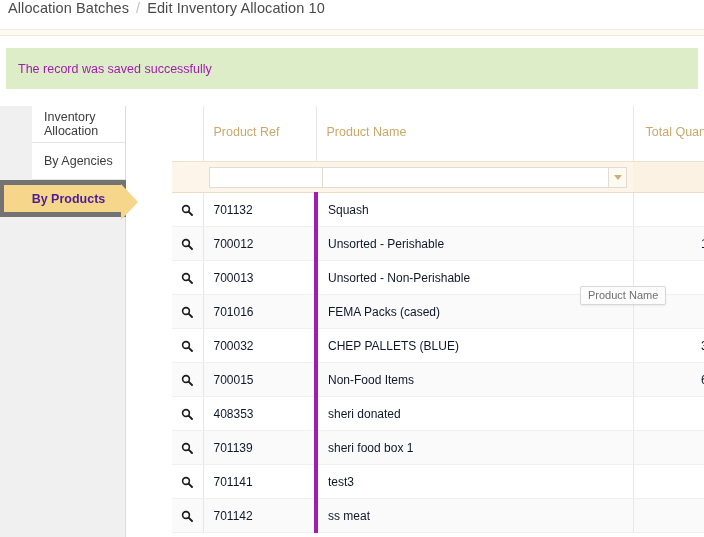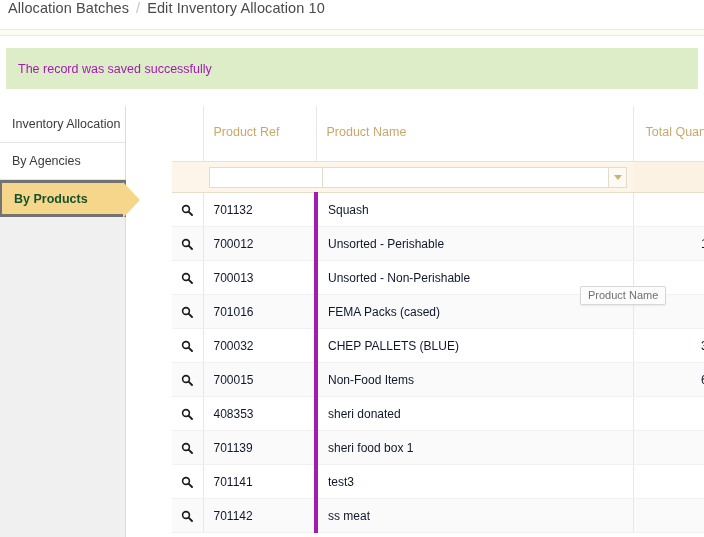--- a/index.html
+++ b/index.html
@@ -89,28 +89,30 @@
     height: 37px;
     display: flex;
     align-items: center;
     padding-left: 12px;
     box-sizing: border-box;
     background: #ffffff;
     border-bottom: 1px solid #e4e4e4;
     font-size: 12.5px;
     color: #3b3b3b;
     position: relative;
+    margin-left: 32px;
   }
   .side-item.active {
     background: #f6d68a;
-    border: 3px solid #737373;
+    border: 5px solid #737373;
     font-weight: bold;
-    color: #14532d;
+    color: #4c1d95;
     margin-left: -1px;
     width: 127px;
+    justify-content: center;
   }
   .side-item.active .arrow-tip {
     position: absolute;
     right: -17px;
     top: -1px;
     width: 0;
     height: 0;
     border-top: 18.5px solid transparent;
     border-bottom: 18.5px solid transparent;
     border-left: 17px solid #f6d68a;

